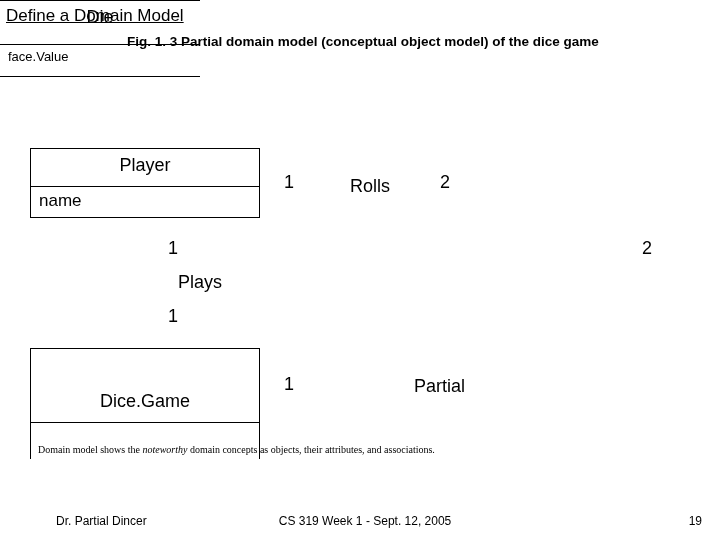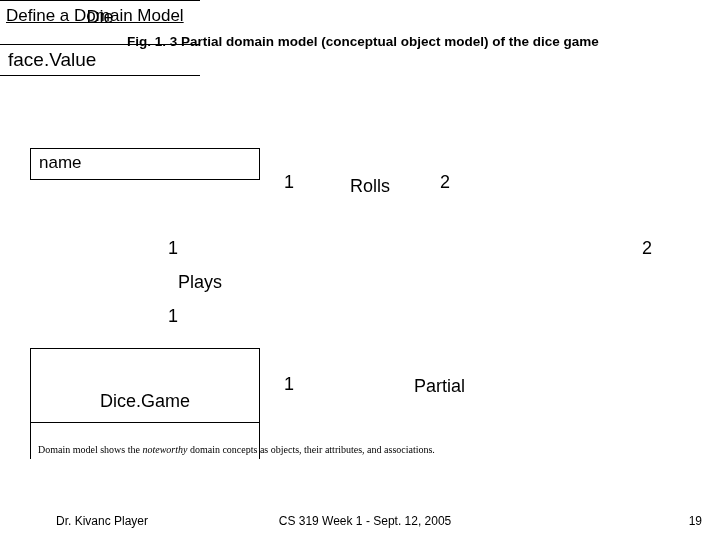--- a/index.html
+++ b/index.html
@@ -52,22 +52,22 @@
   .die { left: 490px; top: 146px; width: 200px; border: none; }
   .die .name {
     border-top: 1px solid #000;
     border-bottom: 1px solid #000;
     text-align: center;
     font-size: 18px;
     padding: 6px 0 16px;
   }
   .die .attr {
     border-bottom: 1px solid #000;
-    font-size: 19px;
-    padding: 4px 8px 4px;
+    font-size: 13px;
+    padding: 4px 8px 12px;
   }
 
   
   .dicegame { left: 30px; top: 348px; width: 230px; border-bottom: none; }
   .dicegame .name { border-bottom: 1px solid #000; margin-top: 36px; }
   .dicegame .empty { height: 36px; }
 
   .lbl { position: absolute; font-size: 18px; }
   .num { position: absolute; font-size: 18px; }
 
@@ -94,20 +94,21 @@
   .footer .course { position: absolute; left: 0; right: 0; bottom: 0; text-align: center; margin-left: 10px; }
   .footer .page   { position: absolute; right: 18px; bottom: 0; }
 </style>
 </head>
 <body>
 
 <div class="title">Define a Domain Model</div>
 <div class="caption">Fig. 1. 3 Partial domain model (conceptual object model) of the dice game</div>
 
 <div class="box player">
+  <div class="name">Player</div>
   <div class="attr">name</div>
 </div>
 
 <div class="die">
   <div class="name">Die</div>
   <div class="attr">face.Value</div>
 </div>
 
 <div class="box dicegame">
   <div class="name">Dice.Game</div>
@@ -124,16 +125,16 @@
 
 <div class="num" style="left:642px; top:238px;">2</div>
 <div class="num" style="left:284px; top:374px;">1</div>
 <div class="lbl" style="left:414px; top:376px;">Partial</div>
 
 <div class="bodytext">
   <span>Domain model shows the </span><span class="em">noteworthy</span><span> domain concepts as objects, their attributes, and associations.</span>
 </div>
 
 <div class="footer">
-  <div class="author">Dr. Kivanc Player</div>
+  <div class="author">Dr. Partial Dincer</div>
   <div class="course">CS 319 Week 1 - Sept. 12, 2005</div>
   <div class="page">19</div>
 </div>
 
 </body></html>

